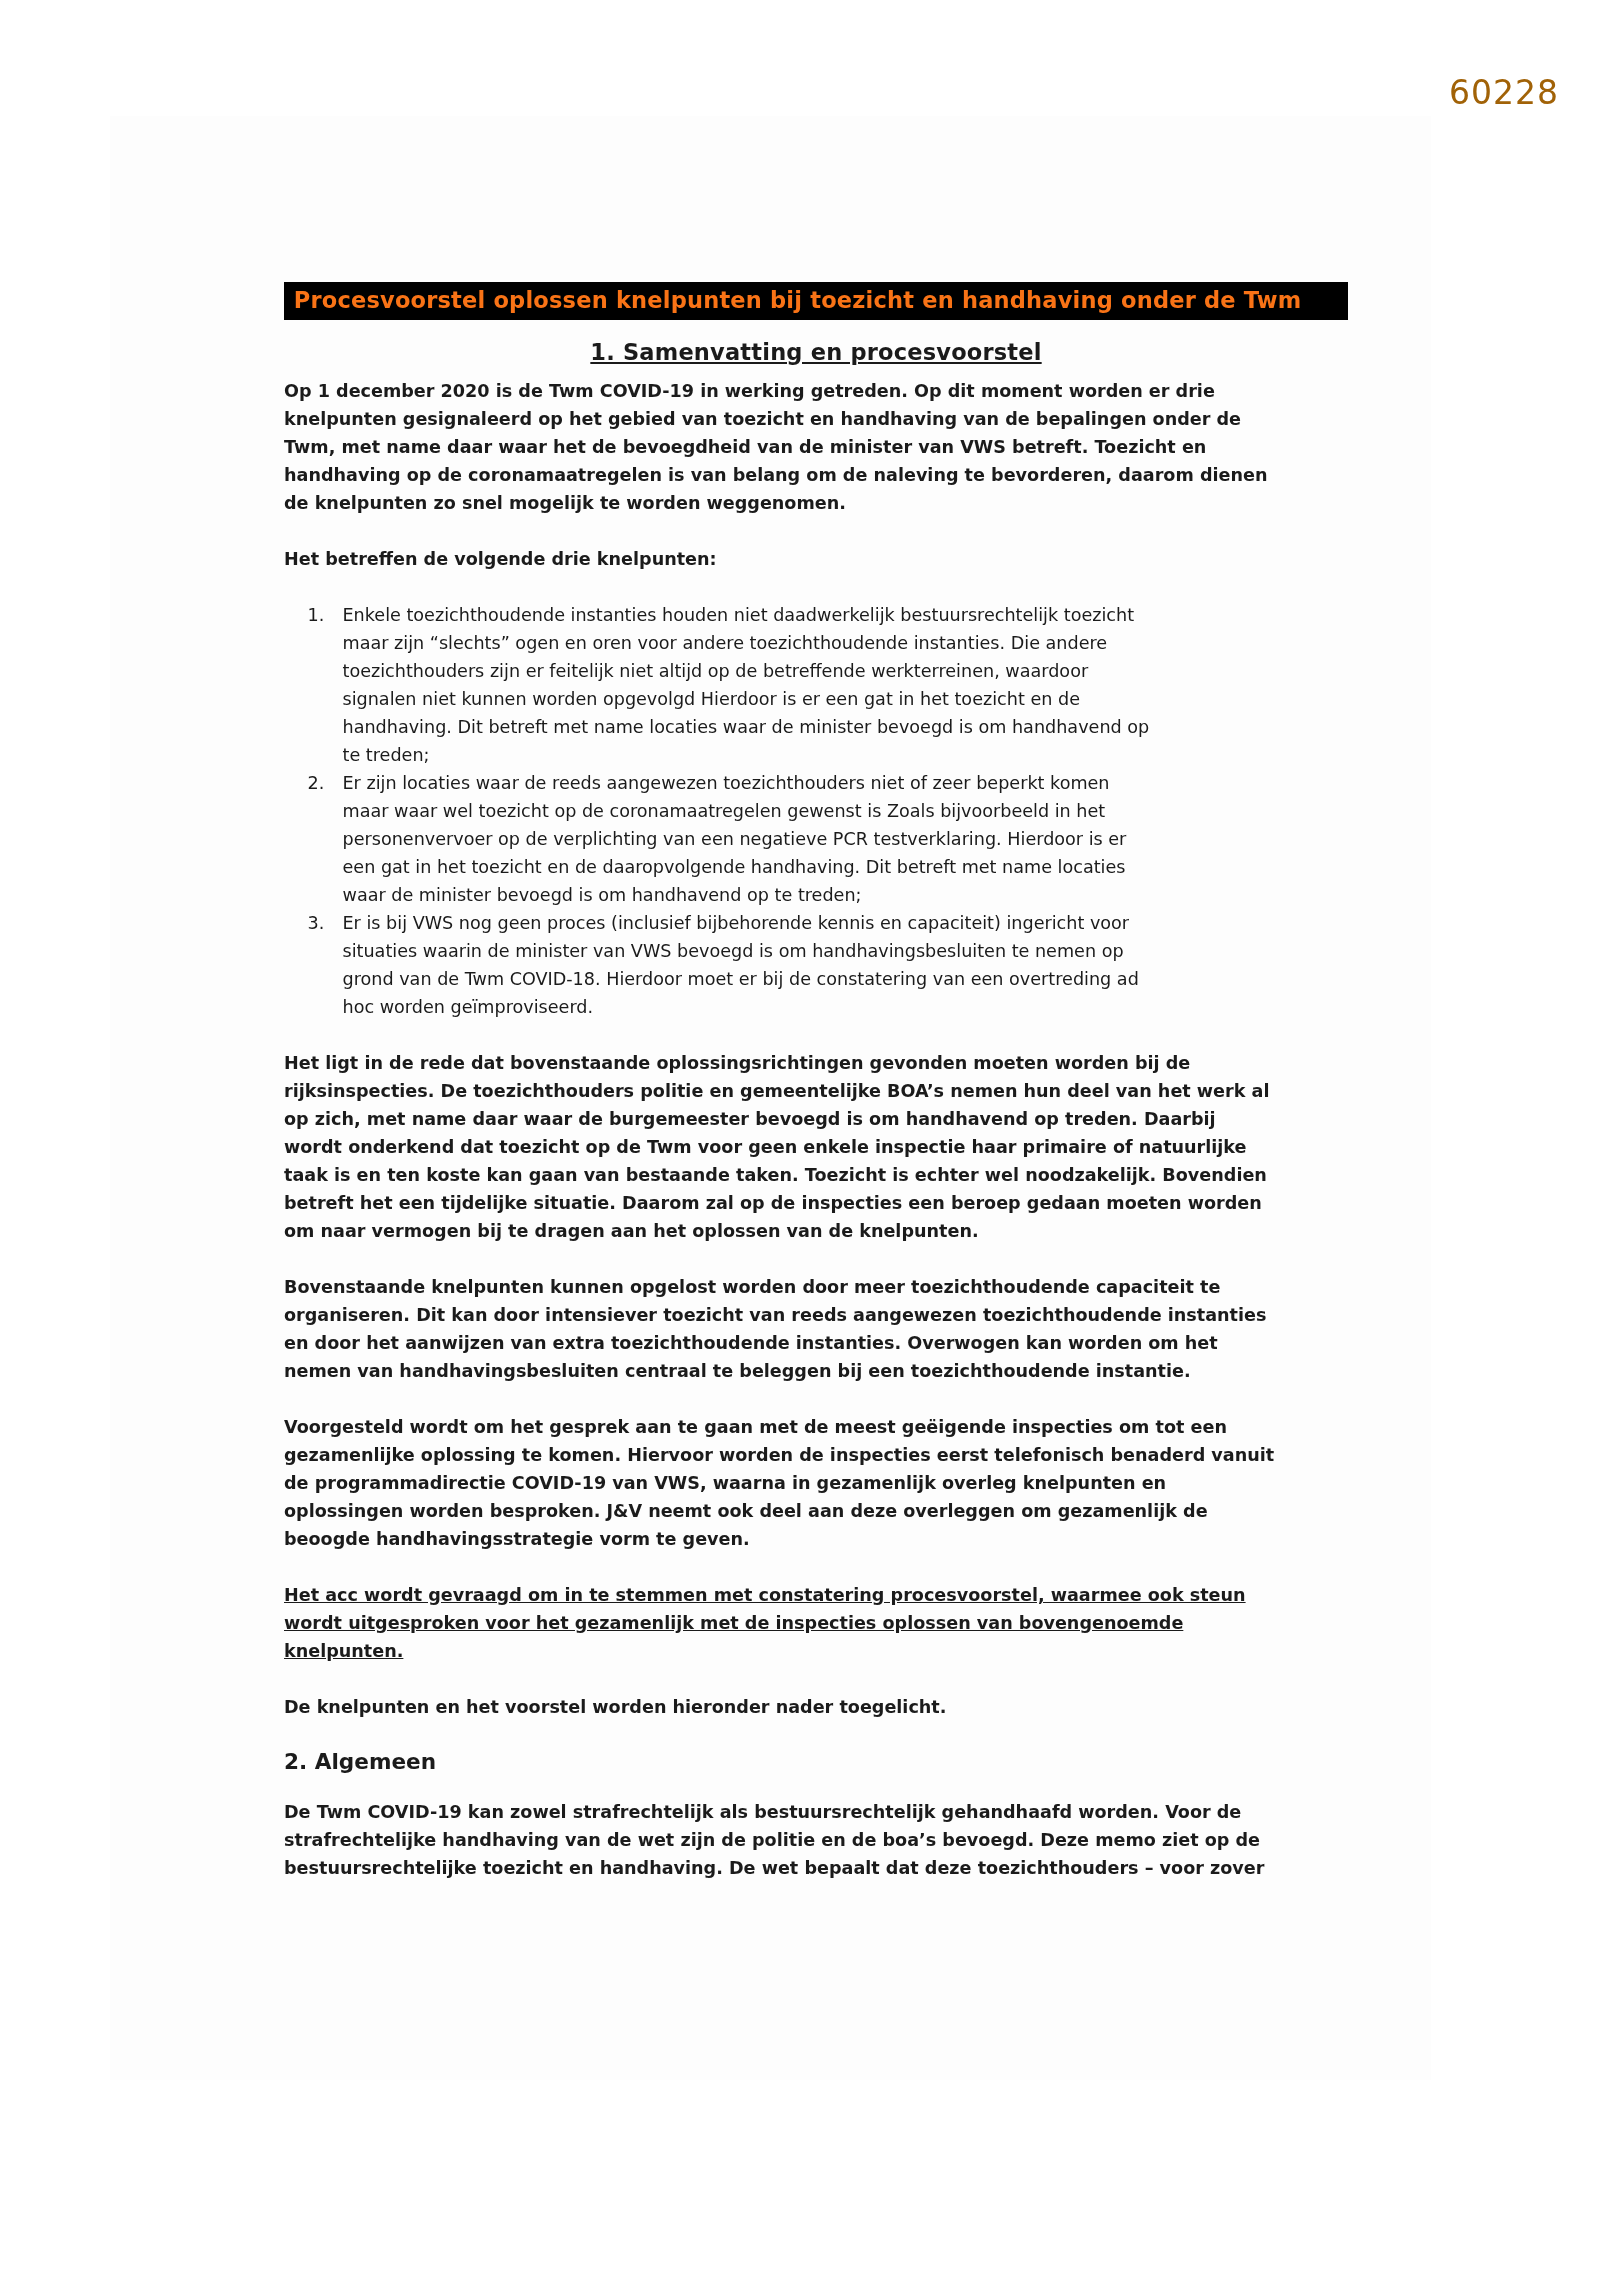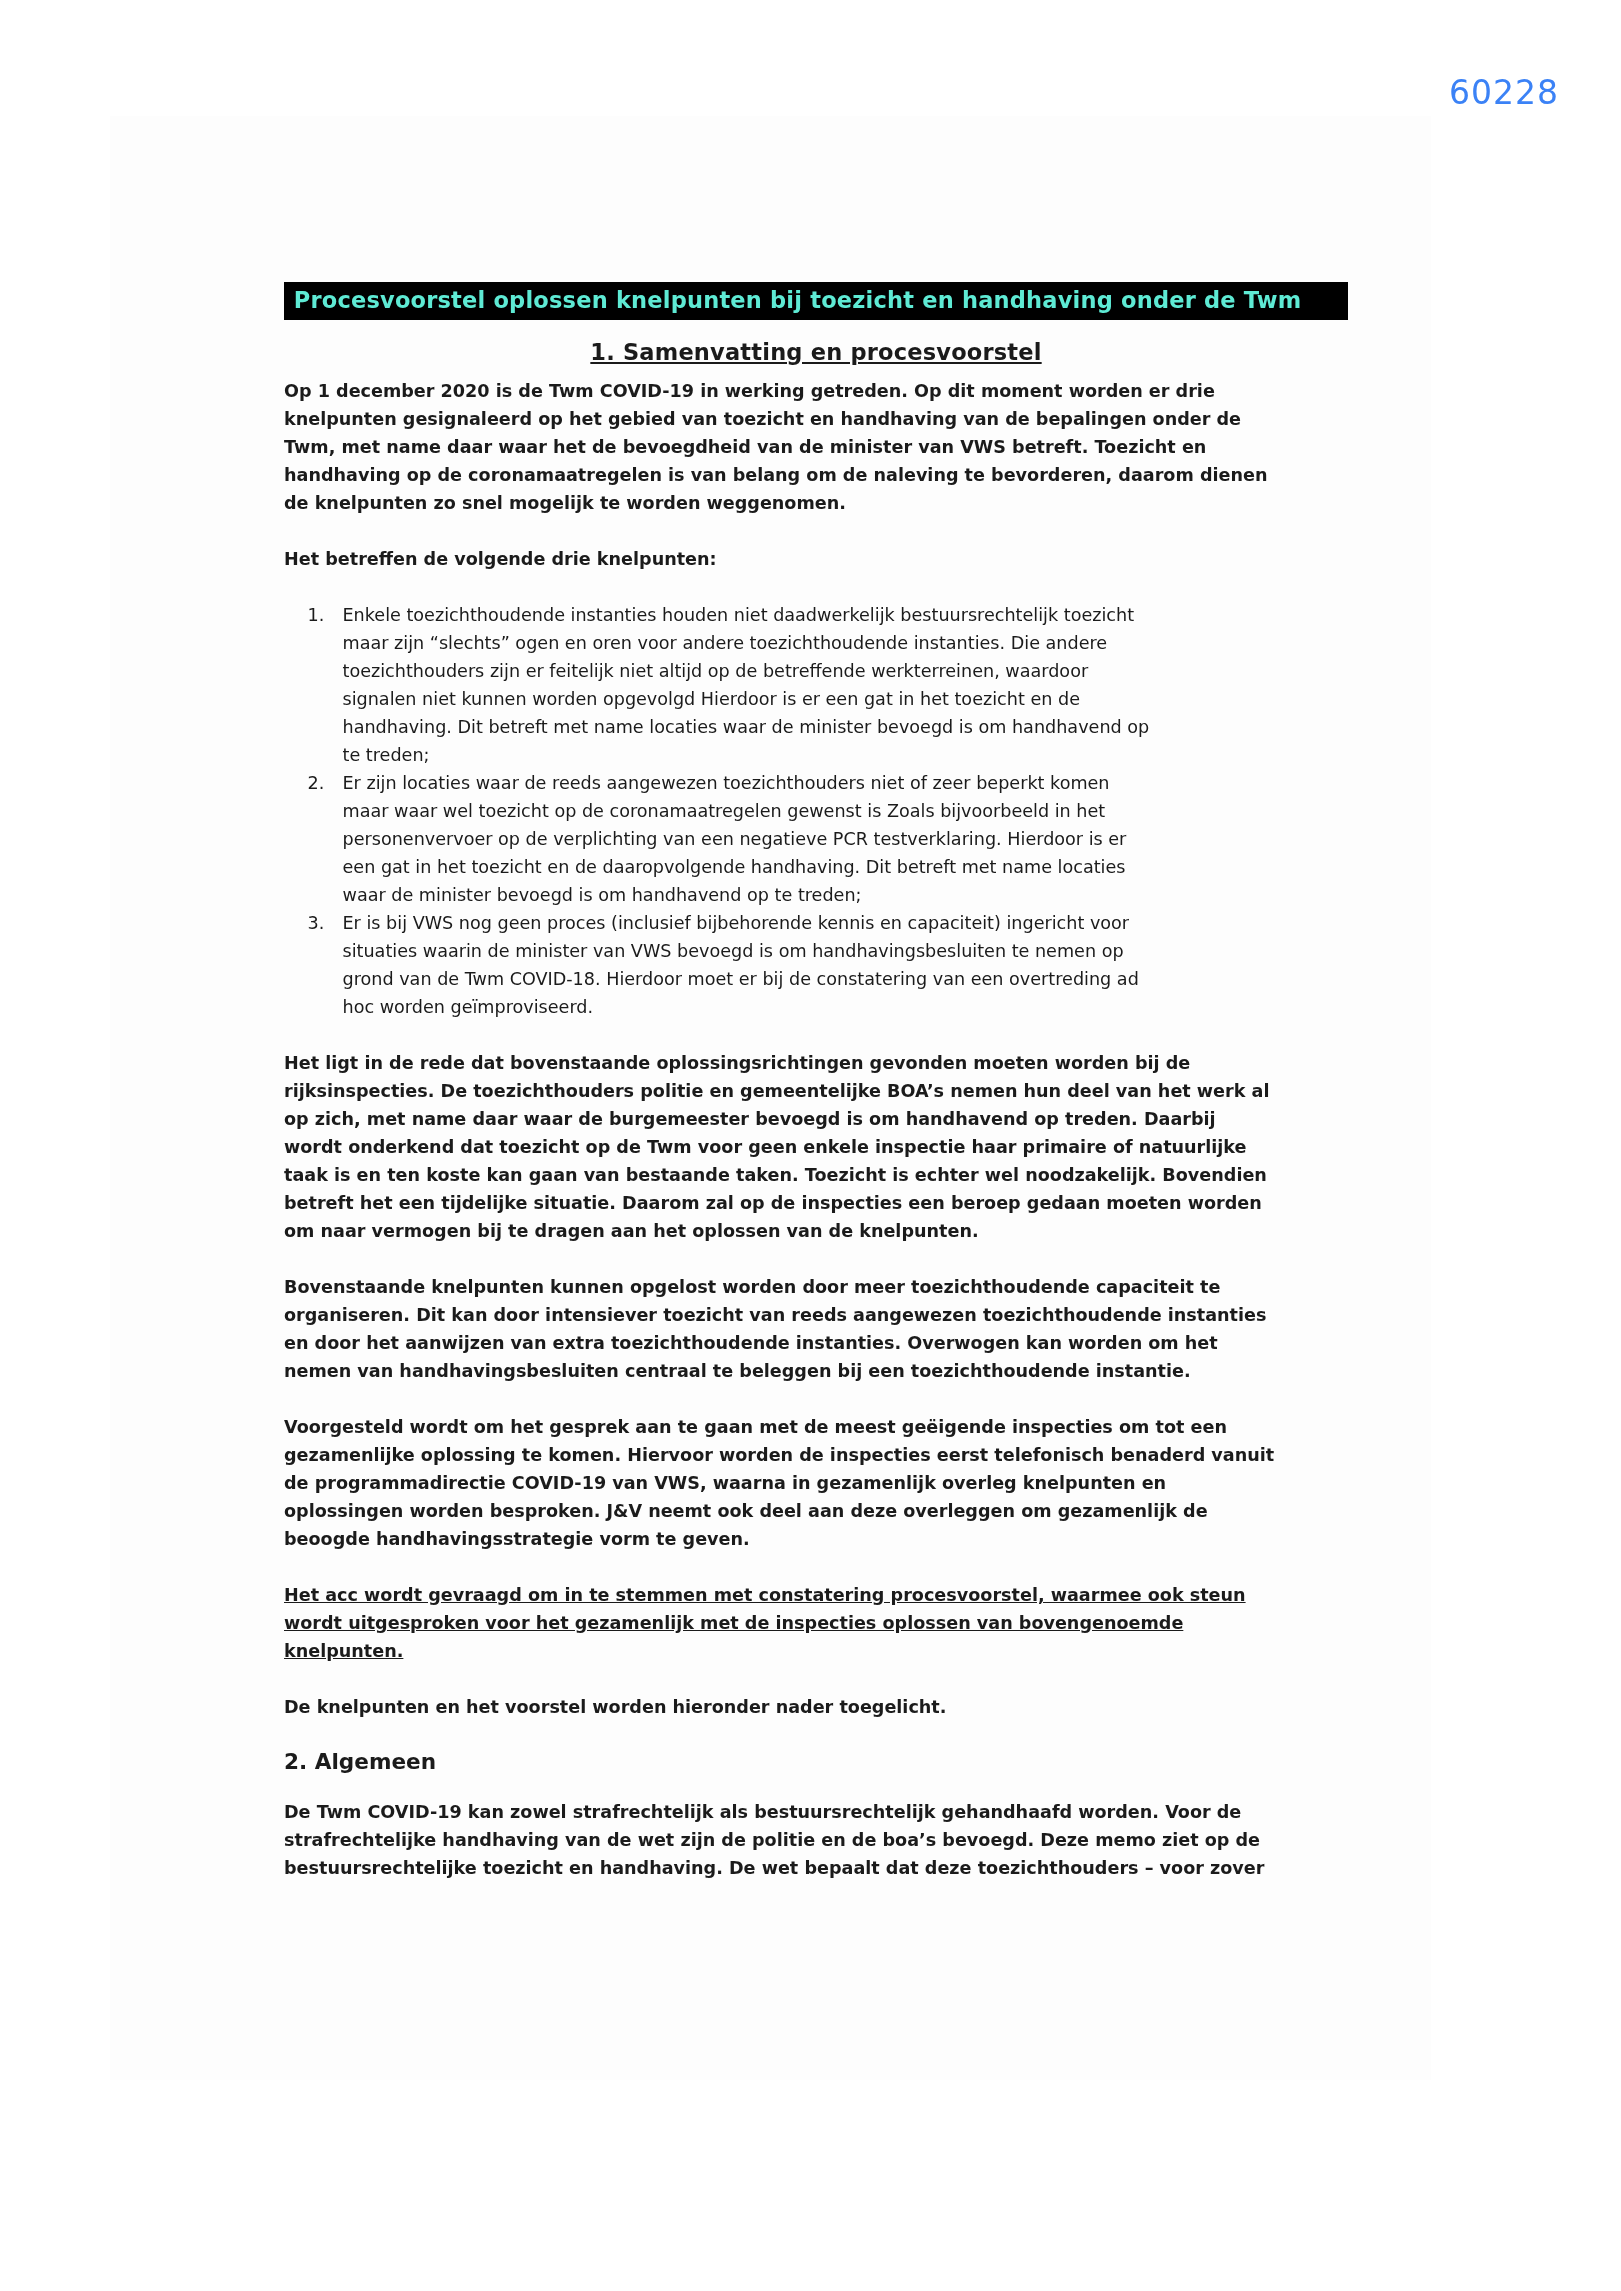--- a/index.html
+++ b/index.html
@@ -15,31 +15,31 @@
   .scan-area {
     position:absolute;
     left:110px; top:116px;
     width:1321px; height:1964px;
     background:#fdfdfd;
   }
   .doc-number {
     position:absolute;
     top:73px; left:1449px;
     font-size:33px;
-    color:#3b82f6;
+    color:#a16207;
     letter-spacing:1px;
   }
   .content {
     position:absolute;
     left:284px; top:282px;
     width:1064px;
   }
   .title-bar {
     background:#000000;
-    color:#5eead4;
+    color:#f97316;
     font-weight:bold;
     font-size:22.5px;
     line-height:25.5px;
     padding:5.9px 9.8px 6.9px 9.8px;
     letter-spacing:0.2px;
   }
   .h1 {
     margin:18.6px 0 2.9px 0;
     font-size:22.5px;
     font-weight:bold;

